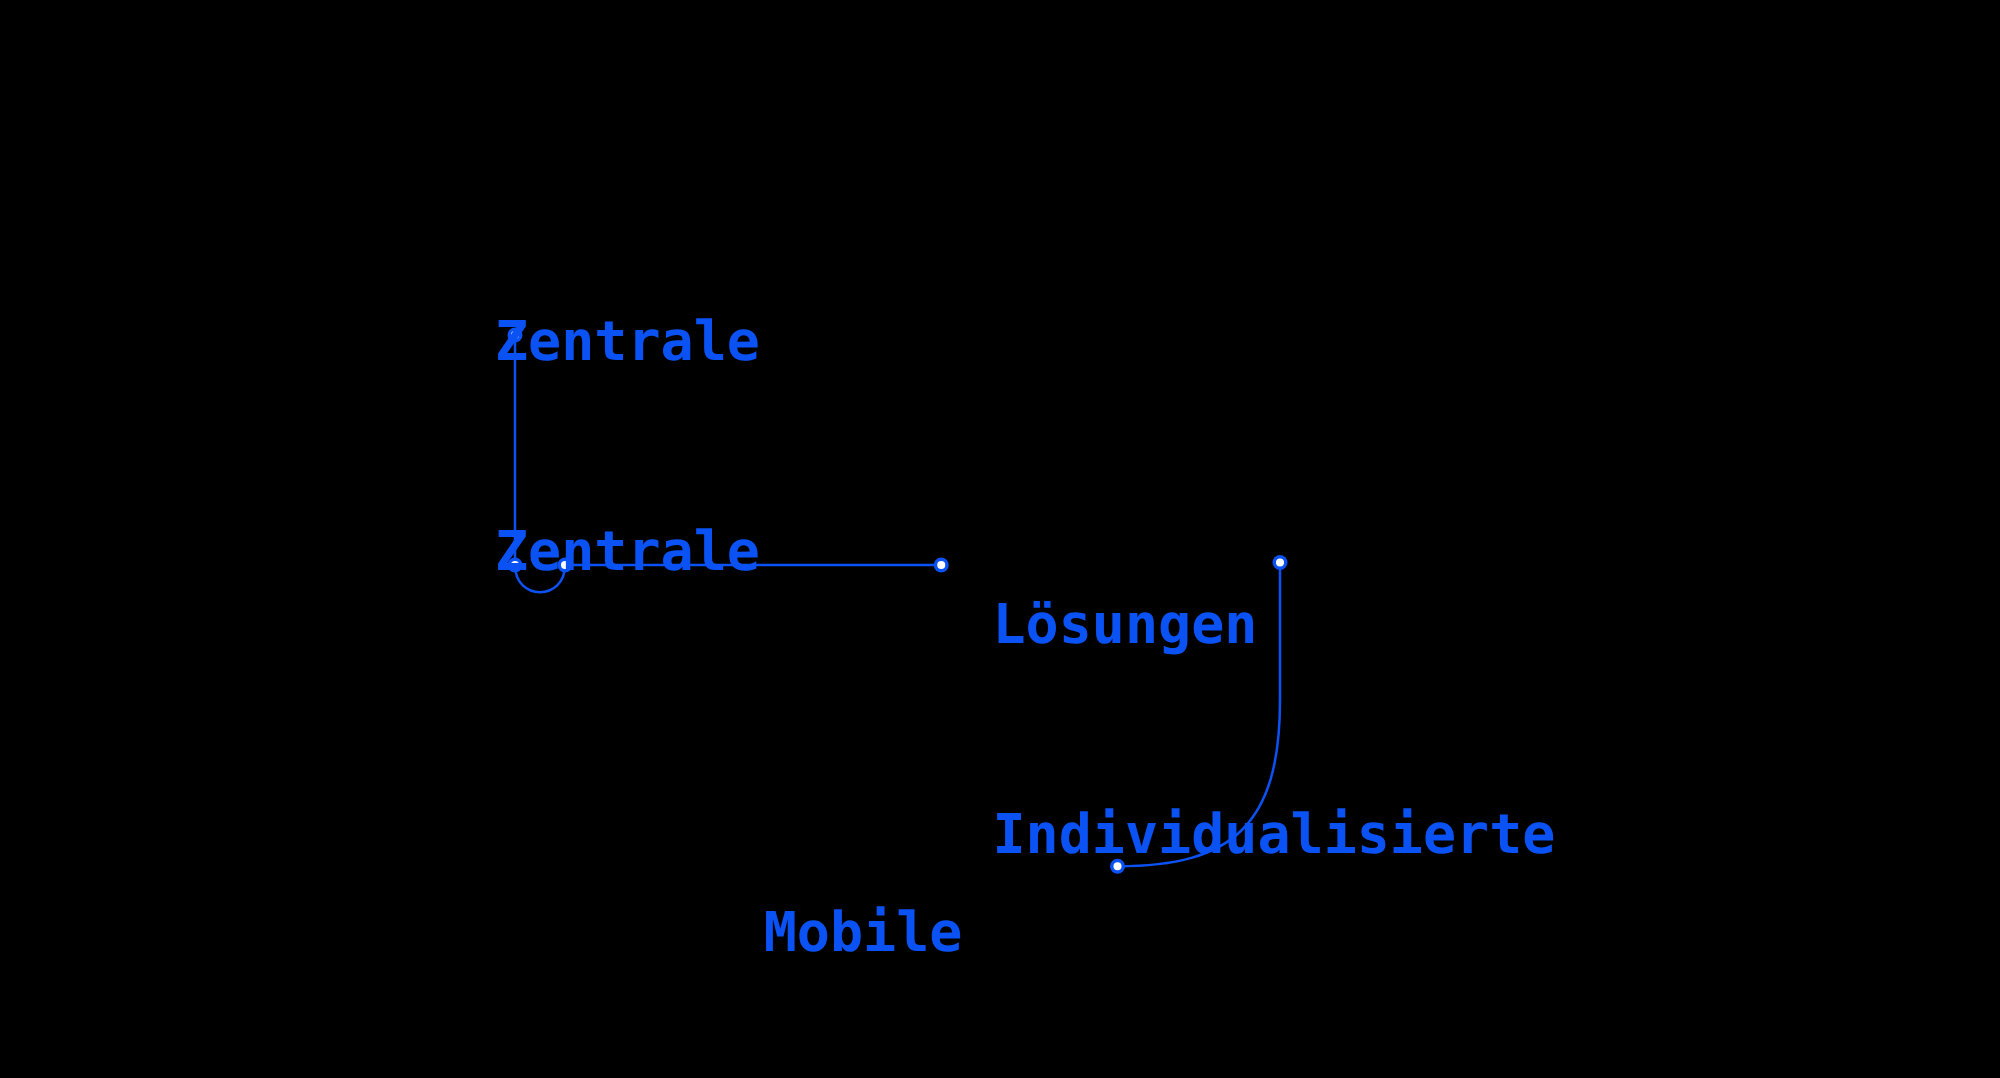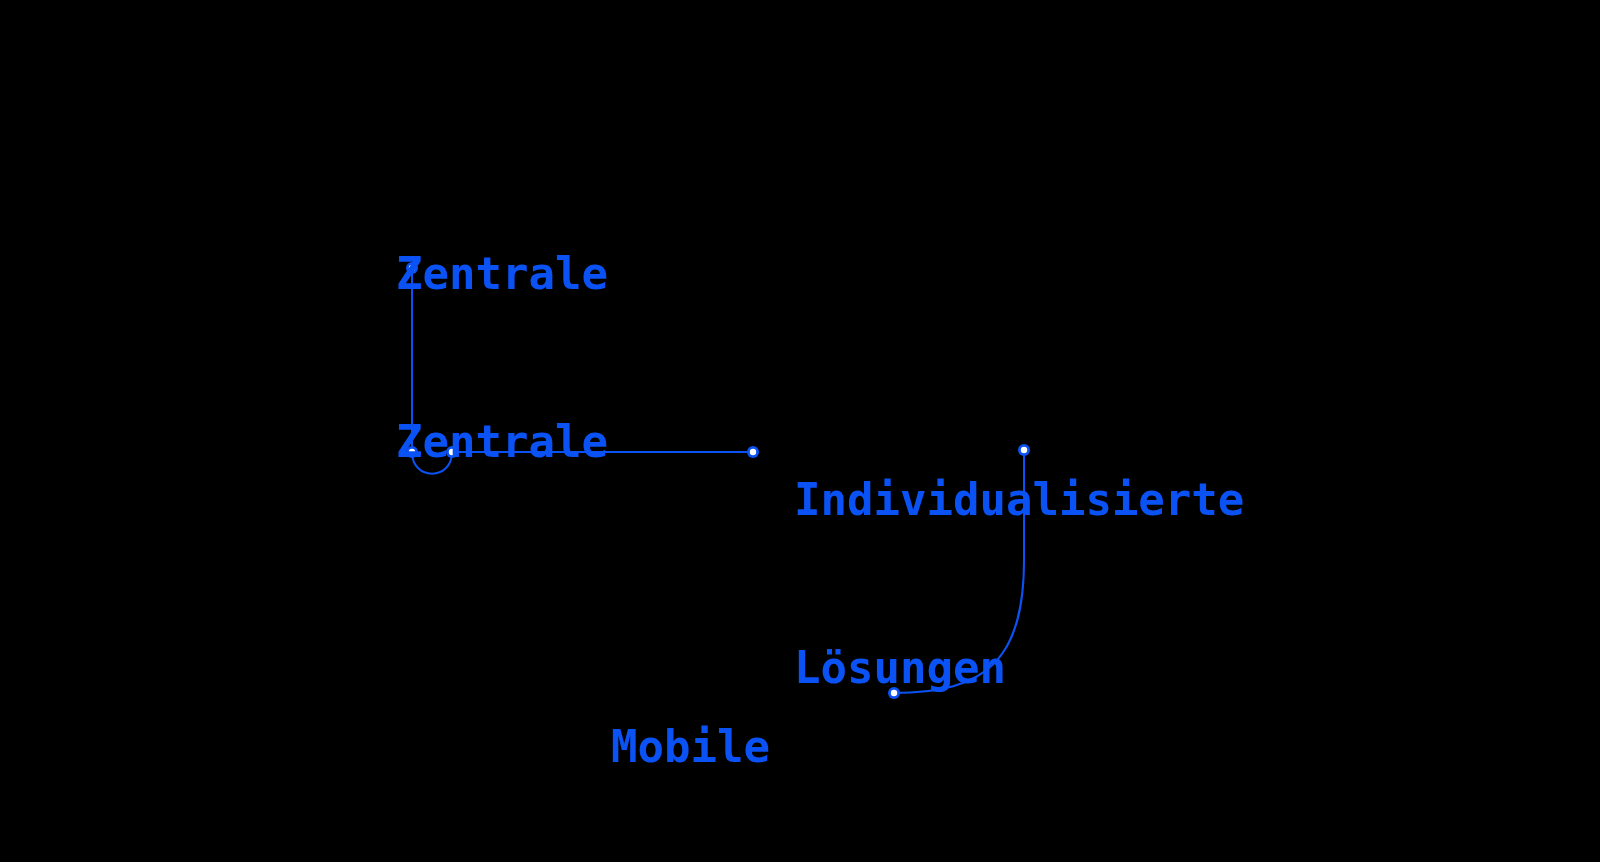--- a/index.html
+++ b/index.html
@@ -99,22 +99,22 @@
       <circle cy="693" r="3.2" fill="#ffffff" cx="894"></circle>
     </g>
   </svg>
 
   <div class="node-label" id="label-zentrale">
     <span class="label-line">Zentrale</span>
     <span class="label-line">Zentrale</span>
   </div>
 
   <div class="node-label" id="label-individualisierte">
+    <span class="label-line">Lösungen</span>
     <span class="label-line">Individualisierte</span>
-    <span class="label-line">Lösungen</span>
   </div>
 
   <div class="node-label" id="label-mobile">
     <span class="label-line">Mobile</span>
     
   </div>
 
 </div>
 
 </body></html>

